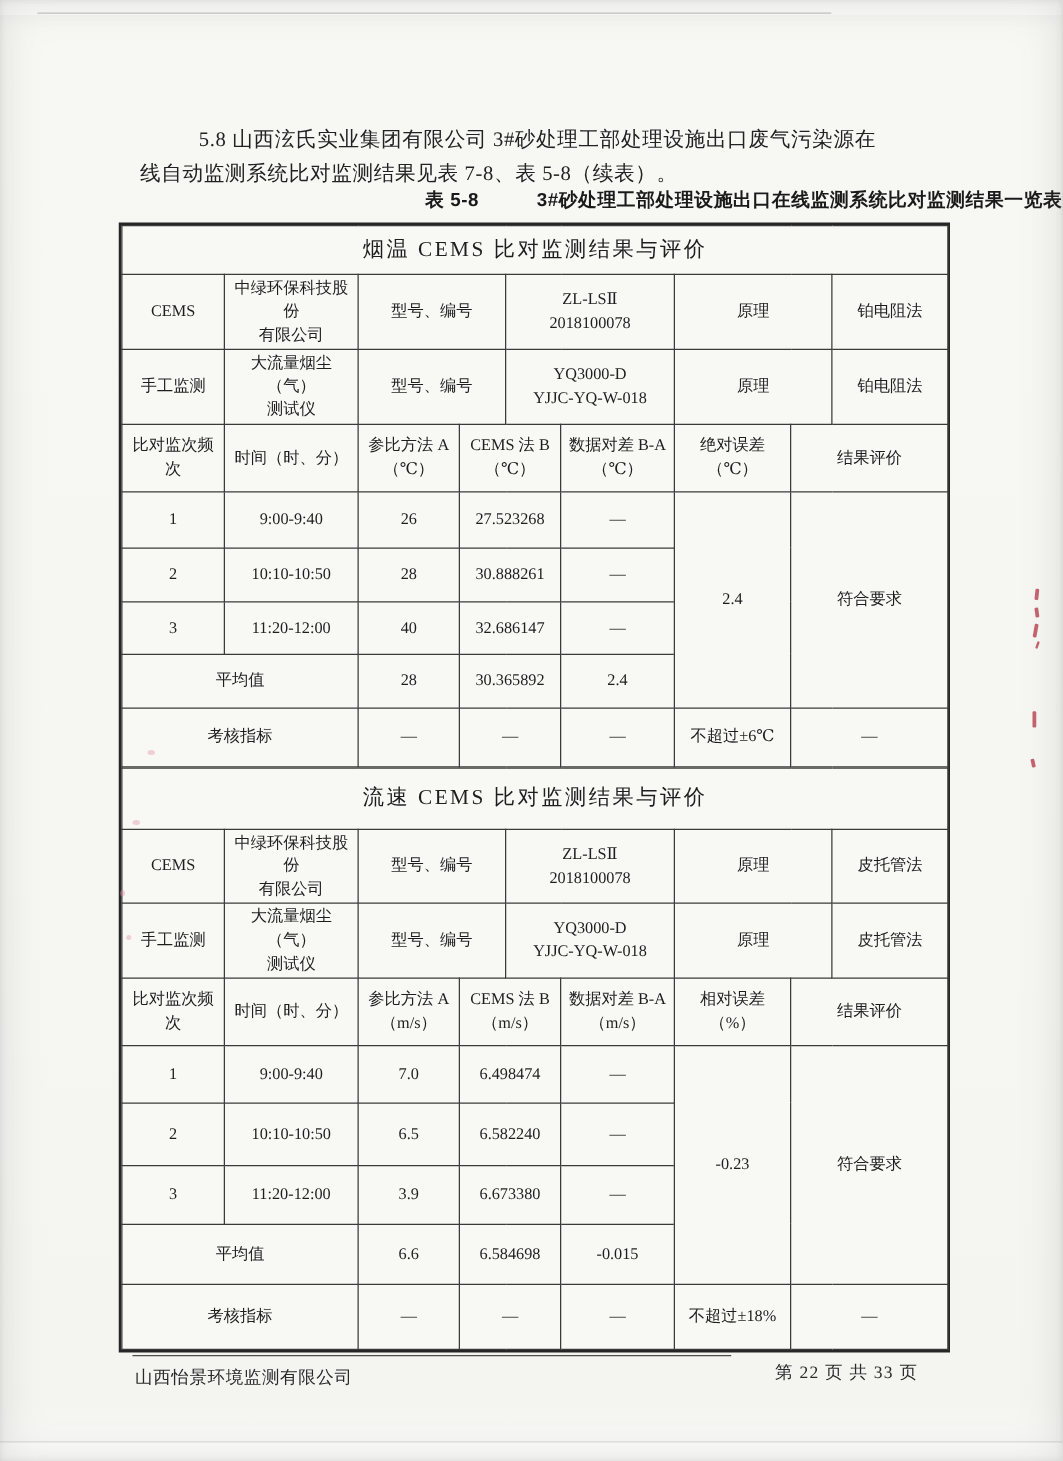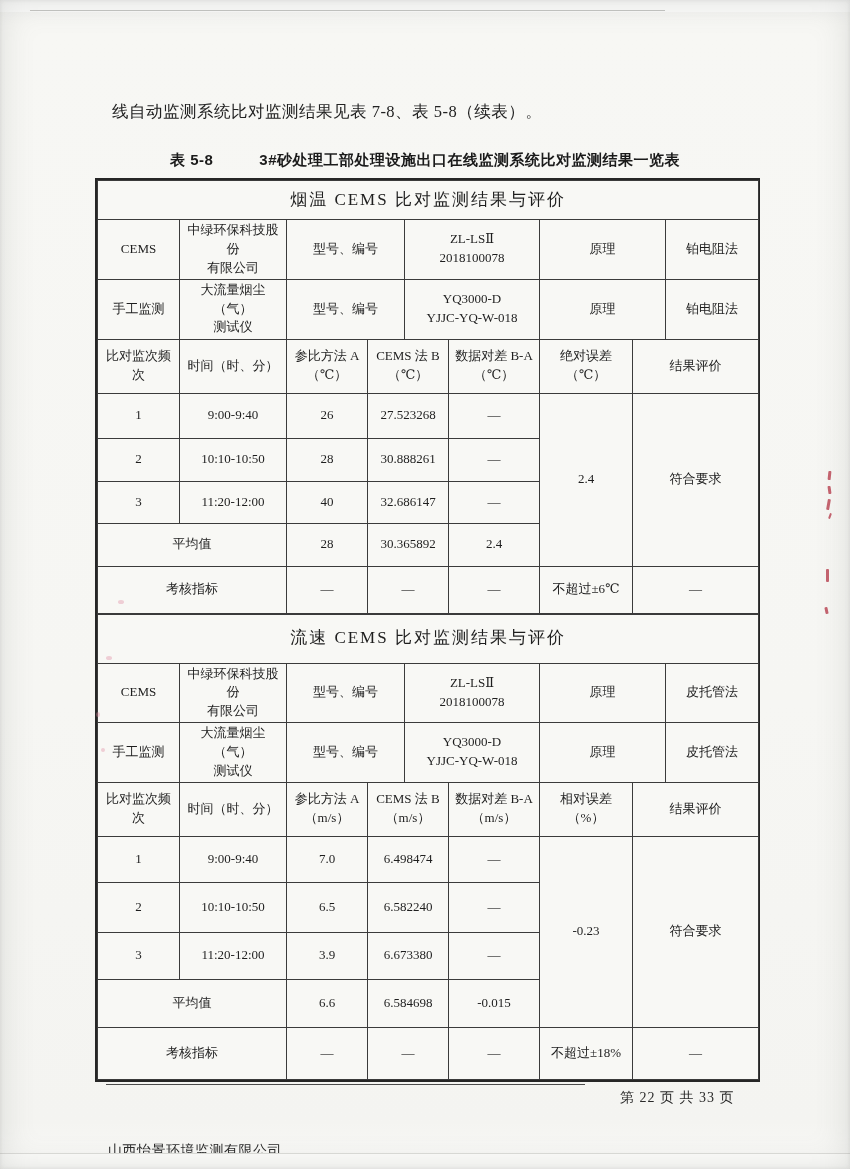--- a/index.html
+++ b/index.html
@@ -11,48 +11,49 @@
   .scan::after{
     content:"";position:absolute;inset:0;pointer-events:none;
     box-shadow:inset 0 0 34px rgba(110,115,108,.20), inset 0 0 5px rgba(90,95,90,.14);
   }
   .top-strip{position:absolute;left:0;top:0;width:850px;height:12px;background:#fbfbfa;}
   .top-scan-line{position:absolute;left:30px;top:10px;width:635px;height:1px;background:rgba(130,130,126,.45);}
   .bottom-strip{position:absolute;left:0;top:1153px;width:850px;height:16px;background:#fcfcfa;border-top:1px solid rgba(160,160,155,.35);}
 
   .para{position:absolute;left:112px;top:98px;width:648px;font-size:16.5px;line-height:27px;letter-spacing:.5px;color:#222;}
   .para .l1{text-indent:47px;}
-  .caption{position:absolute;left:0;top:151px;width:850px;text-align:center;font-weight:bold;font-size:15px;
+  .caption{position:absolute;left:0;top:151px;width:850px;text-align:right;font-weight:bold;font-size:15px;
            font-family:"Liberation Sans","DejaVu Sans",sans-serif;color:#1a1a1a;letter-spacing:.5px;}
   .caption .cap-label{margin-right:46px;}
 
   .tables{position:absolute;left:95px;top:178px;width:661px;border:2px solid #262626;background:#f8f8f5;}
   table.cmp{border-collapse:collapse;table-layout:fixed;width:661px;}
   table.cmp td{
     border:1px solid #3b3b3b;text-align:center;vertical-align:middle;
     font-size:13px;line-height:1.45;padding:1px 2px;white-space:pre-line;color:#1e1e1e;overflow:hidden;
   }
   table.cmp tr.t-title td{font-size:17px;letter-spacing:2px;padding:4px 0;}
   table.cmp.first{border-bottom:1px solid #2c2c2c;}
 
   .footer-line{position:absolute;left:106px;top:1084px;width:479px;border-top:1.5px solid #4c4c4c;}
-  .footer-company{position:absolute;left:108px;top:1142px;font-size:14px;color:#2a2a2a;letter-spacing:.5px;}
+  .footer-company{position:absolute;left:108px;top:1093px;font-size:14px;color:#2a2a2a;letter-spacing:.5px;}
   .footer-page{position:absolute;left:620px;top:1089px;width:120px;font-size:14px;color:#2a2a2a;letter-spacing:1px;}
 
   .ink{position:absolute;background:#b12a3c;opacity:.72;border-radius:1px;}
   .speck{position:absolute;background:#e08aa0;opacity:.38;border-radius:50%;}
 </style>
 </head>
 <body>
 
 <div class="scan">
   <div class="top-strip"></div>
   <div class="top-scan-line"></div>
 
   <div class="para">
+    <div class="l1">5.8 山西泫氏实业集团有限公司 3#砂处理工部处理设施出口废气污染源在</div>
     <div class="l2">线自动监测系统比对监测结果见表 7-8、表 5-8（续表）。</div>
   </div>
 
   <div class="caption">
     <span class="cap-label">表 5-8</span><span>3#砂处理工部处理设施出口在线监测系统比对监测结果一览表</span>
   </div>
 
   <div class="tables">
 
     <table class="cmp first">

